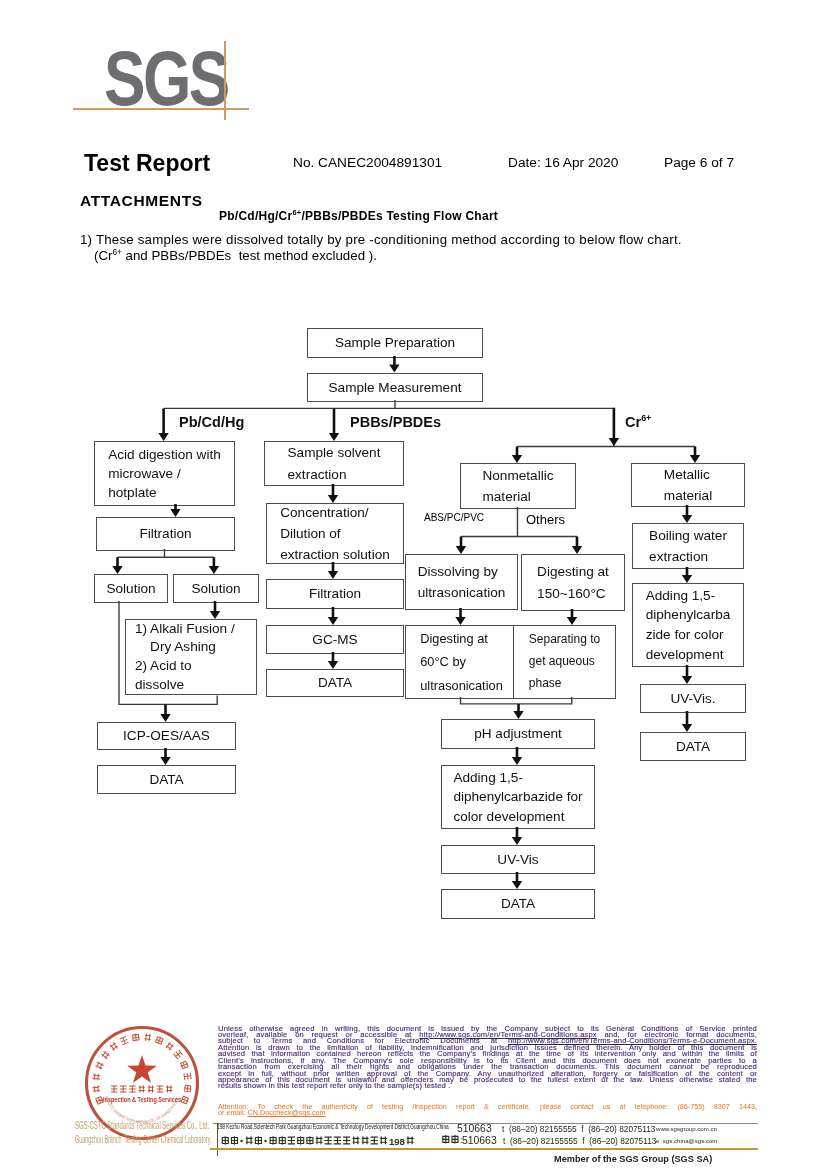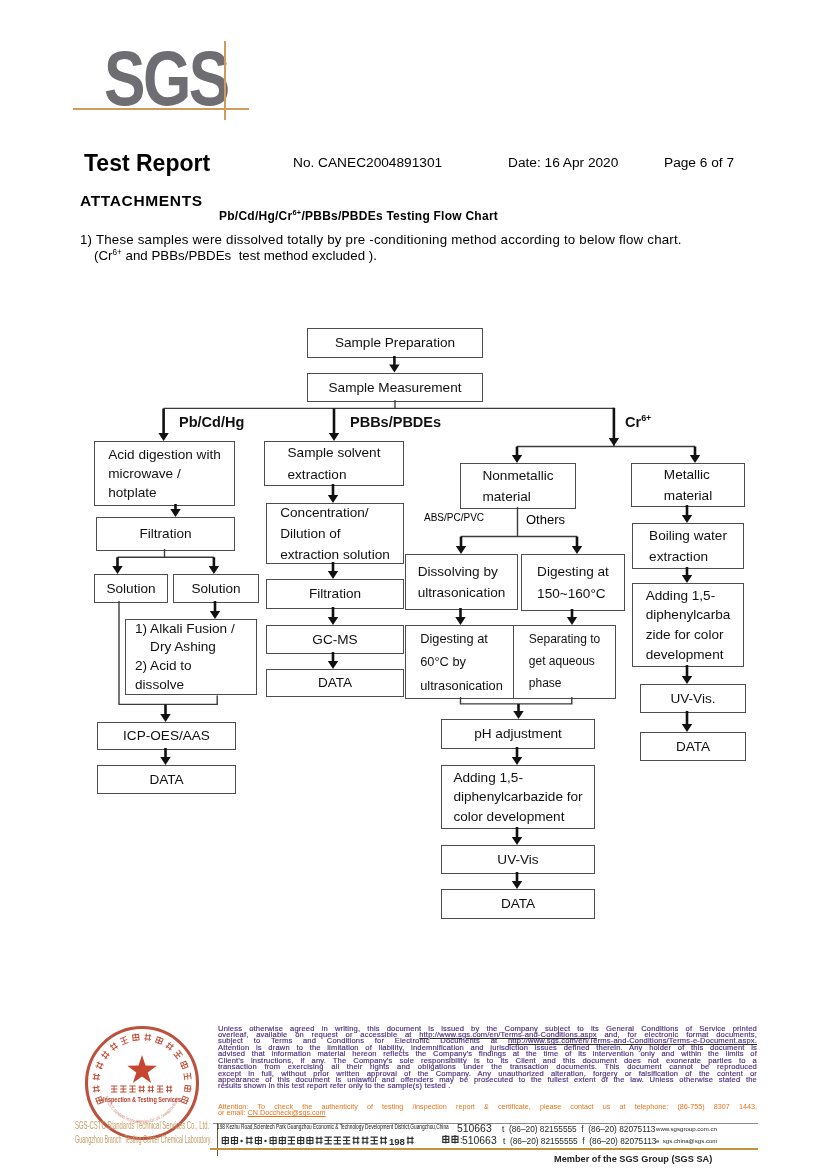--- a/index.html
+++ b/index.html
@@ -189,21 +189,21 @@
     <text x="58.0" y="77.5" font-family="Liberation Sans, sans-serif" font-size="7" font-weight="bold" fill="#ad2e1d" text-anchor="middle" textLength="78" lengthAdjust="spacingAndGlyphs">Inspection &amp; Testing Services</text>
   </svg>
 <div class="abs" style="left:75px;top:1119px;width:220px;color:#c49b63;font-size:10.8px;transform:scaleX(0.55);transform-origin:left top;white-space:nowrap;">SGS-CSTC Standards Technical Services Co., Ltd.</div>
 <div class="abs" style="left:75px;top:1133px;width:220px;color:#c49b63;font-size:10.8px;transform:scaleX(0.50);transform-origin:left top;white-space:nowrap;">Guangzhou Branch&nbsp; Testing Center Chemical Laboratory.</div>
 
 <div class="abs" id="fineprint" style="left:218px;top:1025.5px;width:539px;color:#4c1d95;-webkit-text-stroke:0.12px #2a2a2a;">
 <div class="fpl">Unless otherwise agreed in writing, this document is issued by the Company subject to its General Conditions of Service printed</div>
 <div class="fpl">overleaf, available on request or accessible at <u>http://www.sgs.com/en/Terms-and-Conditions.aspx</u> and, for electronic format documents,</div>
 <div class="fpl">subject to Terms and Conditions for Electronic Documents at <u>http://www.sgs.com/en/Terms-and-Conditions/Terms-e-Document.aspx.</u></div>
 <div class="fpl">Attention is drawn to the limitation of liability, indemnification and jurisdiction issues defined therein. Any holder of this document is</div>
-<div class="fpl">advised that information material hereon reflects the Company’s findings at the time of its intervention only and within the limits of</div>
+<div class="fpl">advised that information contained hereon reflects the Company’s findings at the time of its intervention only and within the limits of</div>
 <div class="fpl">Client’s instructions, if any. The Company’s sole responsibility is to its Client and this document does not exonerate parties to a</div>
 <div class="fpl">transaction from exercising all their rights and obligations under the transaction documents. This document cannot be reproduced</div>
 <div class="fpl">except in full, without prior written approval of the Company. Any unauthorized alteration, forgery or falsification of the content or</div>
 <div class="fpl">appearance of this document is unlawful and offenders may be prosecuted to the fullest extent of the law. Unless otherwise stated the</div>
 <div class="fpl last">results shown in this test report refer only to the sample(s) tested .</div>
 </div>
 <div class="abs" style="left:218px;top:1103.5px;width:539px;color:#e8731a;font-weight:normal;font-size:7.2px;line-height:6.5px;">
 <div style="text-align:justify;text-align-last:justify;">Attention: To check the authenticity of testing /inspection report &amp; certificate, please contact us at telephone: (86-755) 8307 1443,</div>
 <div>or email: <u>CN.Doccheck@sgs.com</u></div>
 </div>

